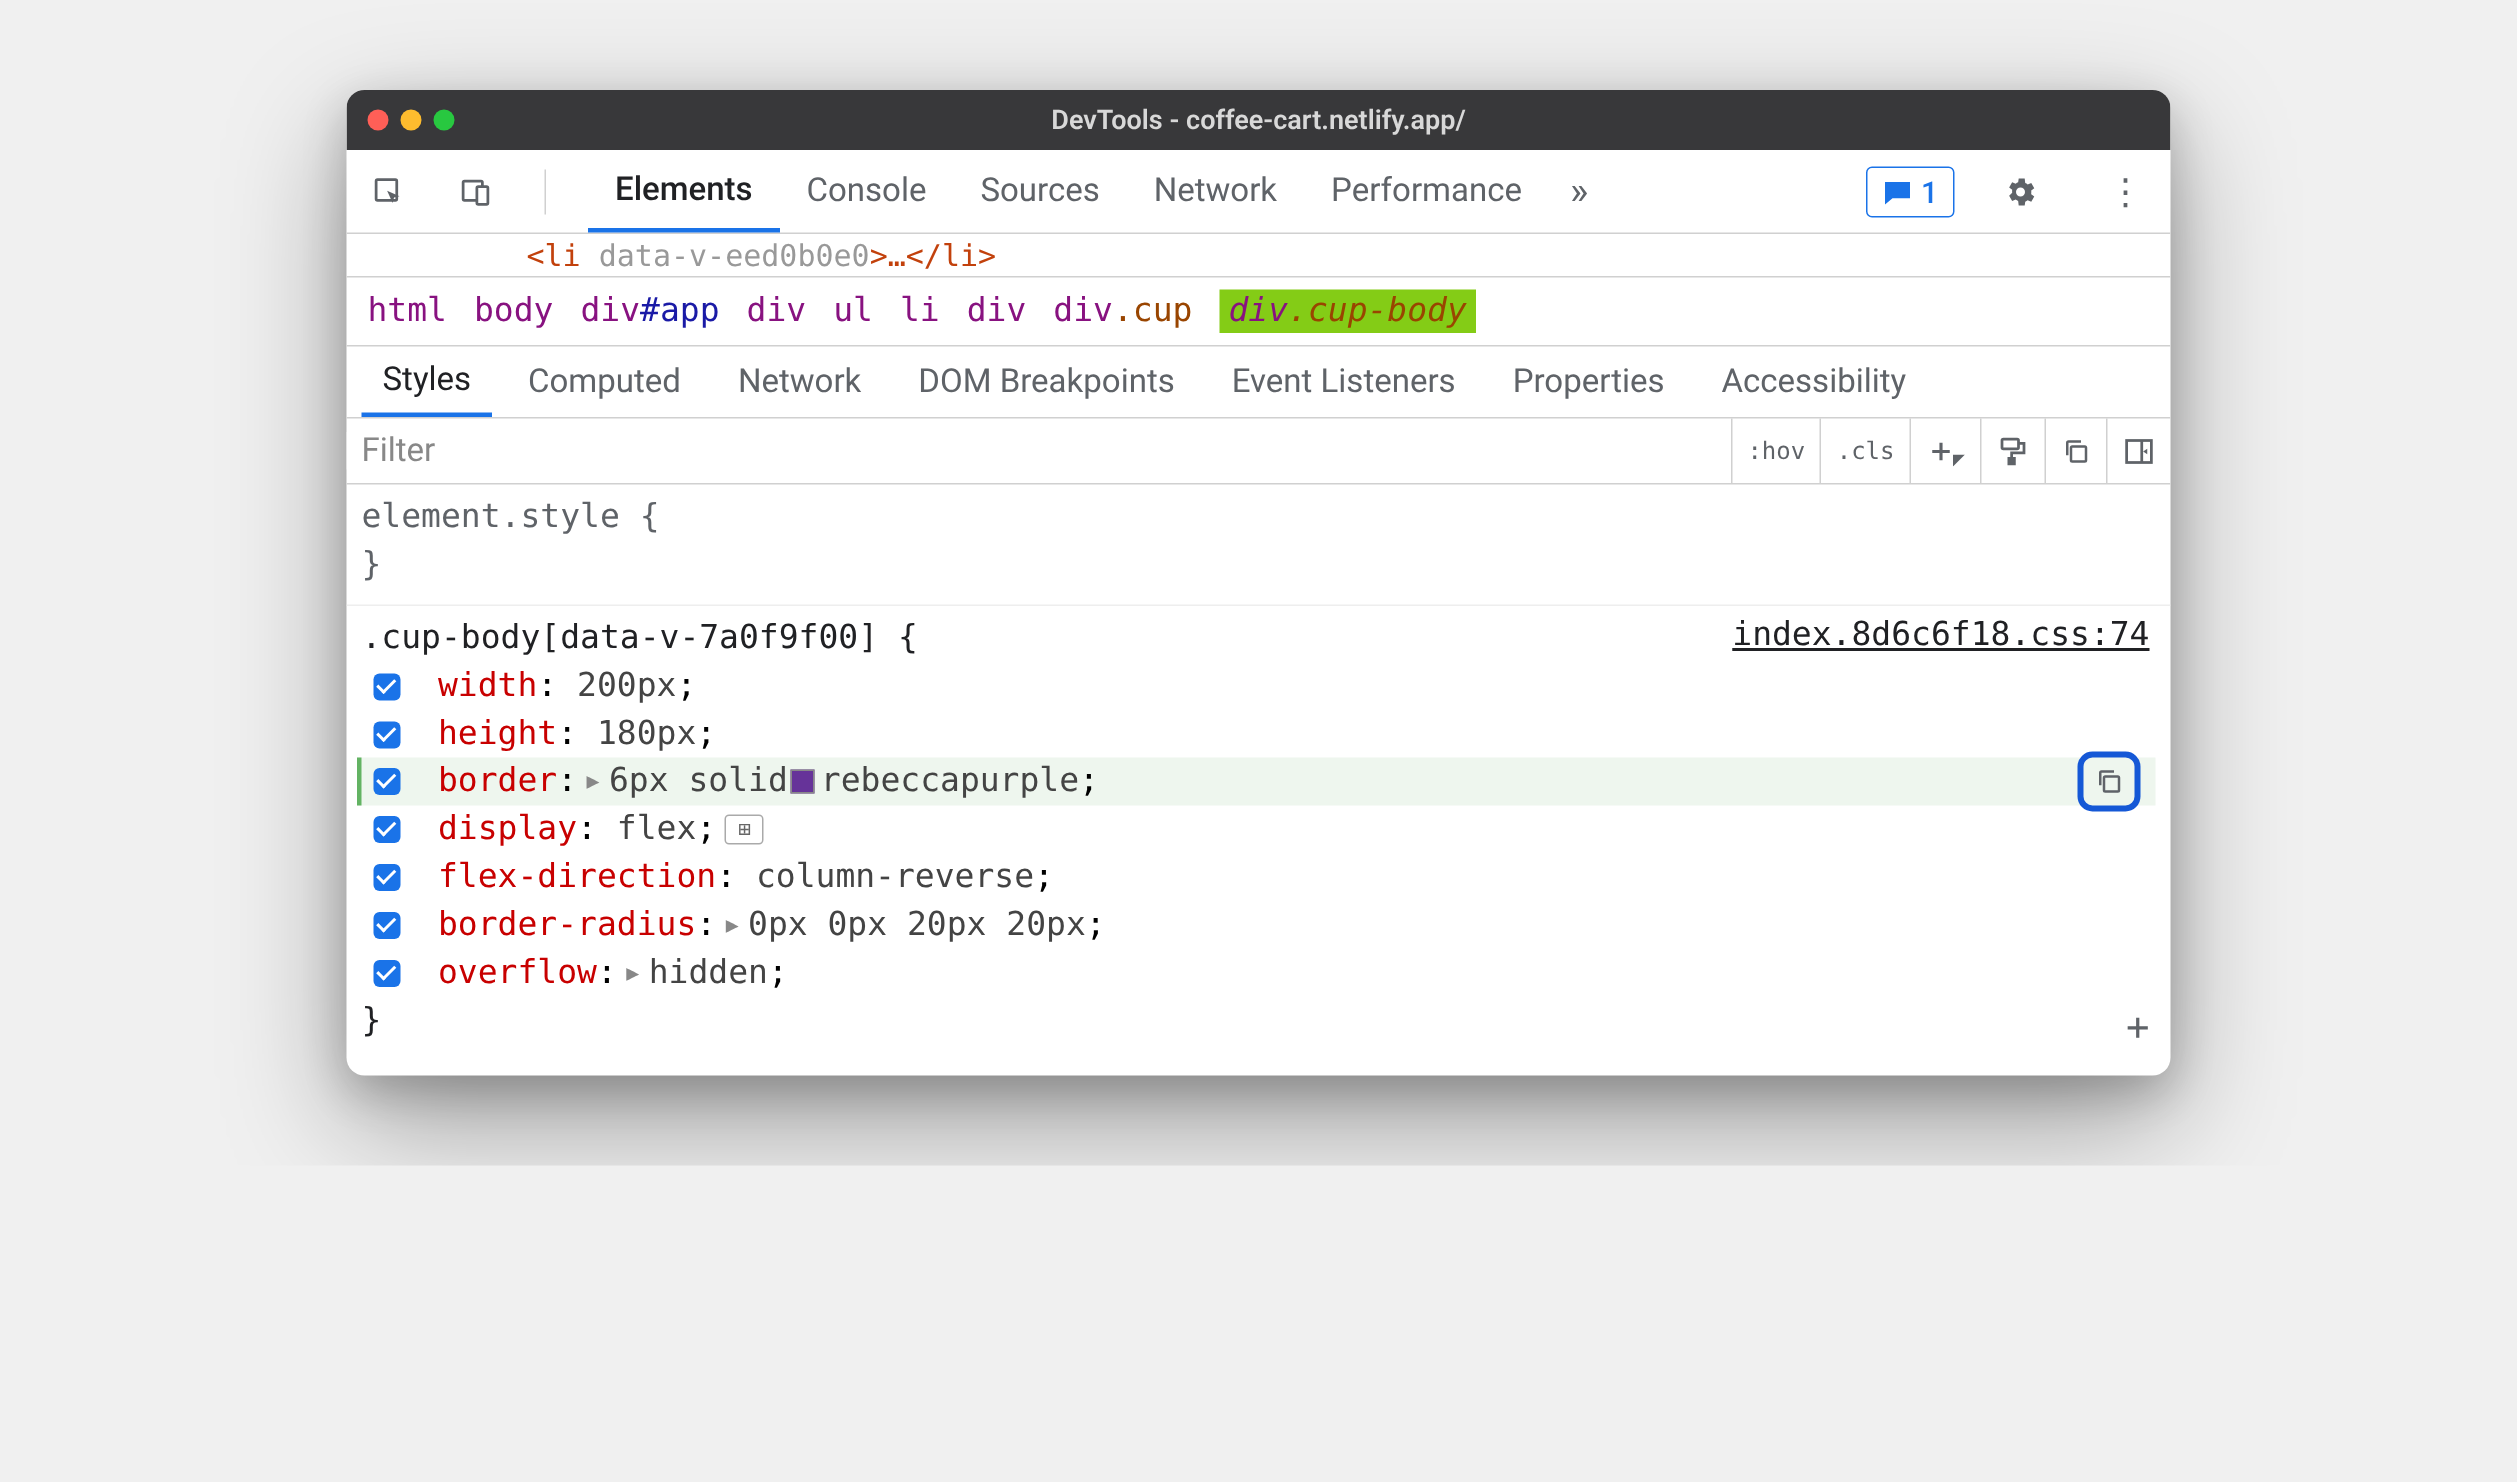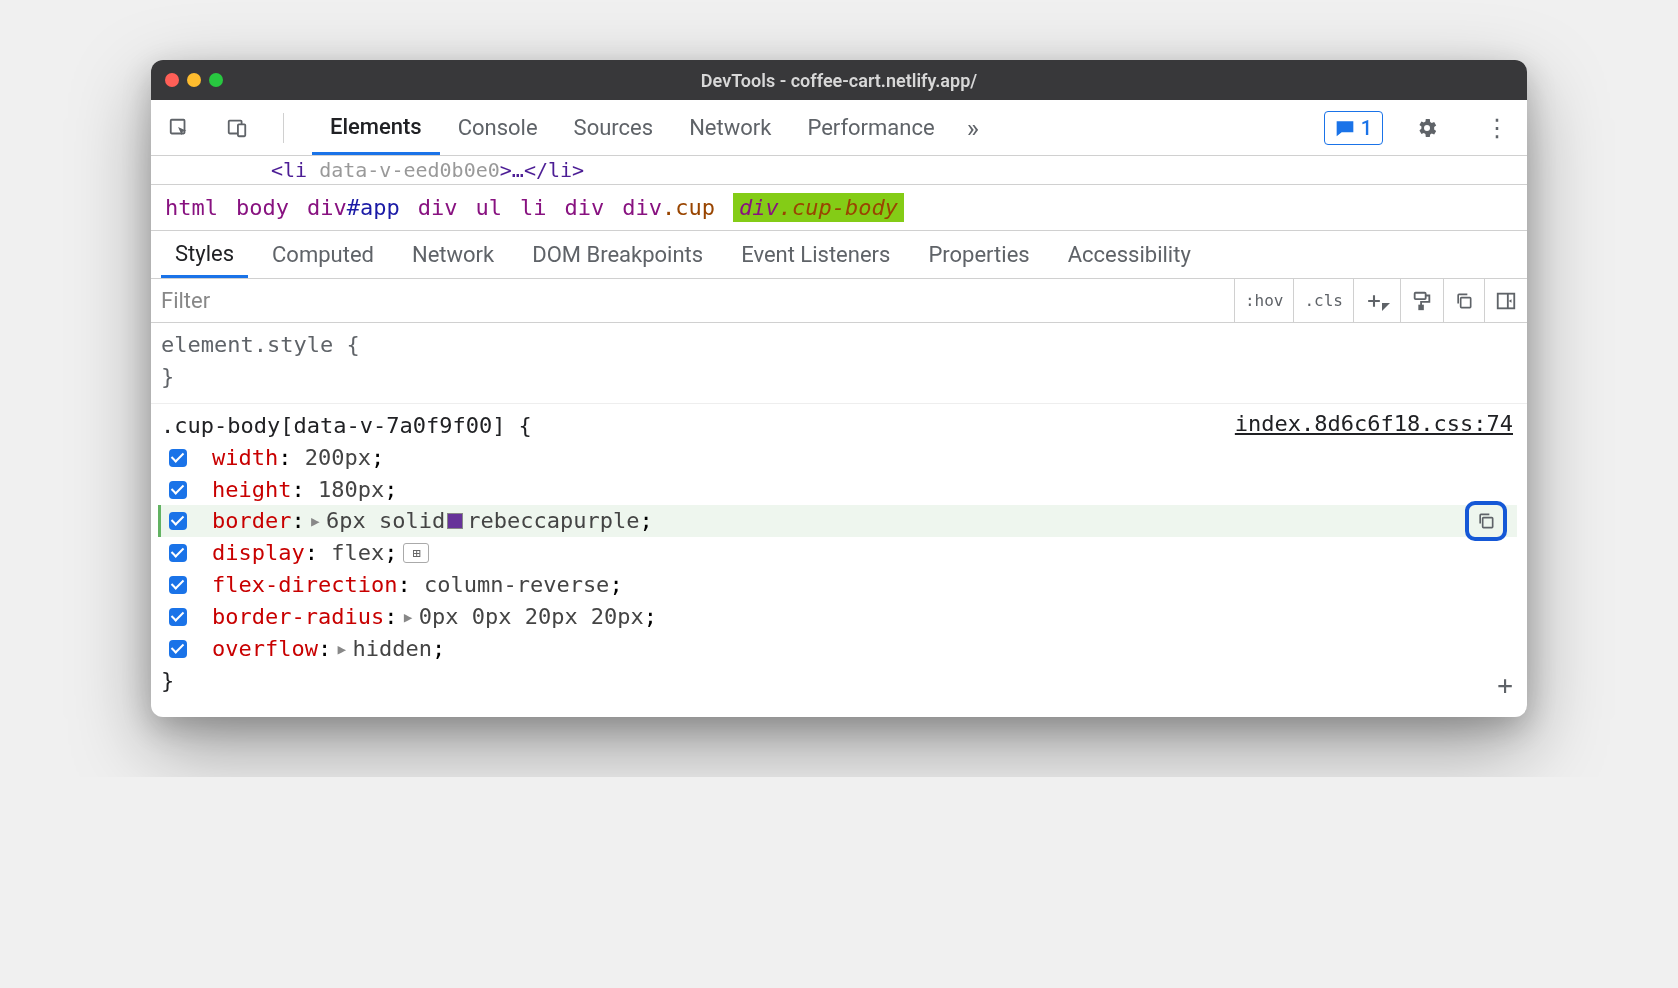--- a/index.html
+++ b/index.html
@@ -5,21 +5,21 @@
   * { box-sizing: border-box; margin: 0; padding: 0; }
   body {
     font-family: -apple-system, BlinkMacSystemFont, "Segoe UI", Roboto, sans-serif;
     background: #f0f0f0;
     display: flex;
     justify-content: center;
     align-items: flex-start;
     padding: 60px;
   }
   .window {
-    width: 1376px;
+    width: 1216px;
     background: #fff;
     border-radius: 12px;
     box-shadow: 0 30px 80px rgba(0,0,0,0.35), 0 10px 30px rgba(0,0,0,0.2);
     overflow: hidden;
   }
   .titlebar {
     background: #38383a;
     height: 40px;
     display: flex;
     align-items: center;
@@ -58,21 +58,21 @@
     border: 1.5px solid #1a73e8; border-radius: 4px;
     color: #1a73e8; padding: 4px 10px; font-size: 20px; font-weight: 500;
     margin: 0 10px;
   }
   .settings-ico, .menu-ico { width: 40px; text-align: center; color: #5f6368; font-size: 24px; }
   .dom-peek {
     padding: 2px 0 2px 120px; font-family: ui-monospace, Menlo, monospace;
     font-size: 20px; color: #999; border-bottom: 1px solid #d0d0d0;
     overflow: hidden; white-space: nowrap;
   }
-  .dom-peek .tag { color: #4c1d95; }
+  .dom-peek .tag { color: #c2410c; }
   .breadcrumb {
     display: flex; align-items: center; gap: 18px;
     padding: 8px 14px; font-size: 22px;
     border-bottom: 1px solid #d0d0d0;
     font-family: ui-monospace, Menlo, monospace;
   }
   .bc { color: #881280; cursor: pointer; white-space: nowrap; }
   .bc .id { color: #1a1aa6; }
   .bc .cls { color: #994500; }
   .bc.sel { background: #84cc16; padding: 2px 6px; font-style: italic; }

